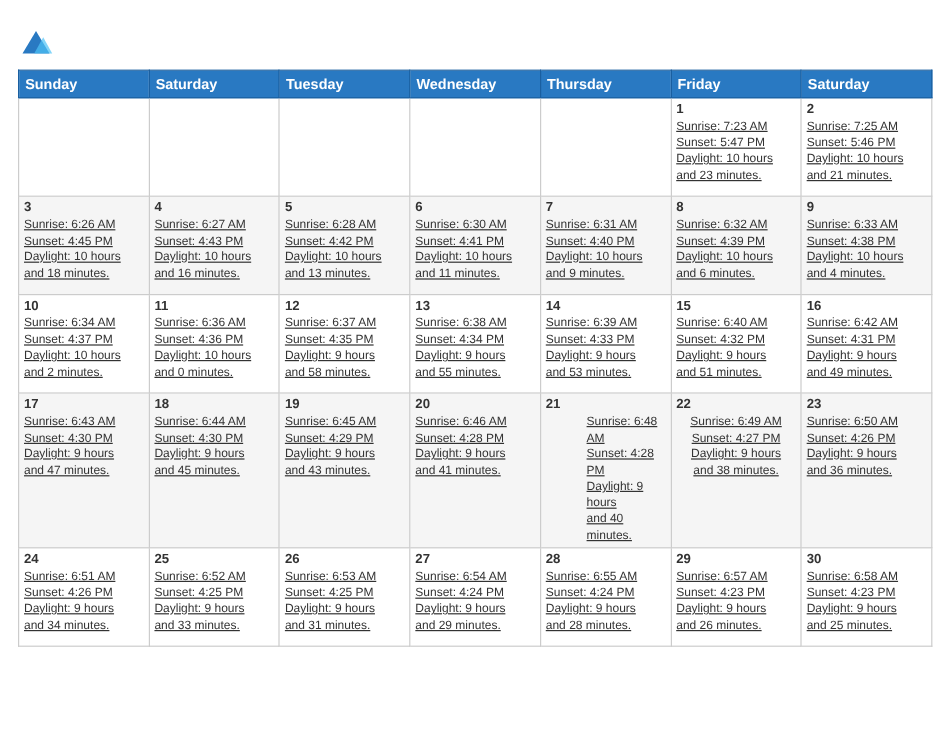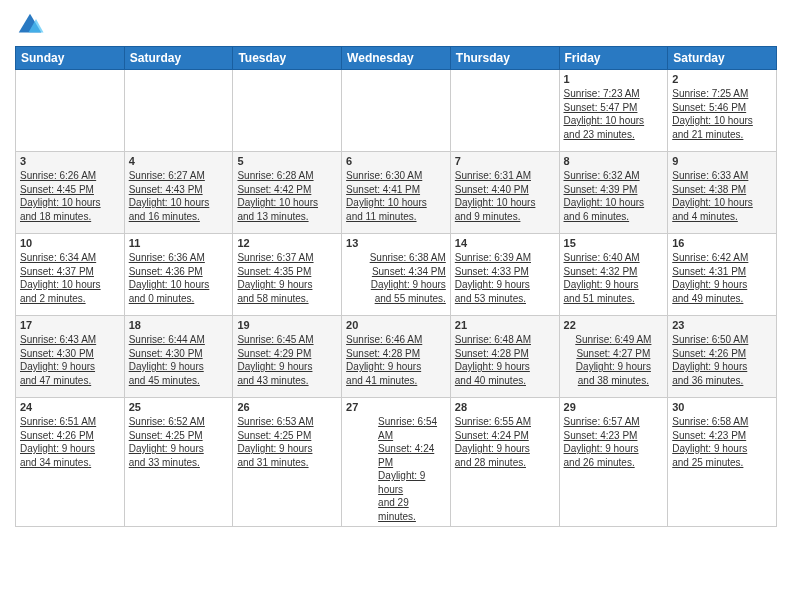--- a/index.html
+++ b/index.html
@@ -6,21 +6,21 @@
     body {
       font-family: Arial, sans-serif;
       background: #fff;
       width: 792px;
       height: 612px;
       overflow: hidden;
     }
     .page {
       width: 792px;
       height: 612px;
-      padding: 10px 15px;
+      padding: 22px 15px;
     }
     .header {
       display: flex;
       justify-content: space-between;
       align-items: flex-start;
       margin-bottom: 6px;
     }
     .logo {
       display: flex;
       align-items: center;
@@ -213,21 +213,21 @@
           </td>
           <td>
             <div class="day-number">12</div>
             <div class="day-info" style="white-space: pre-line;">Sunrise: 6:37 AM
 Sunset: 4:35 PM
 Daylight: 9 hours
 and 58 minutes.</div>
           </td>
           <td>
             <div class="day-number">13</div>
-            <div class="day-info" style="white-space: pre-line; text-align: right;">Sunrise: 6:38 AM
+            <div class="day-info" style="white-space: pre-line;">Sunrise: 6:38 AM
 Sunset: 4:34 PM
 Daylight: 9 hours
 and 55 minutes.</div>
           </td>
           <td>
             <div class="day-number">14</div>
             <div class="day-info" style="white-space: pre-line;">Sunrise: 6:39 AM
 Sunset: 4:33 PM
 Daylight: 9 hours
 and 53 minutes.</div>
@@ -271,21 +271,21 @@
           </td>
           <td>
             <div class="day-number">20</div>
             <div class="day-info" style="white-space: pre-line;">Sunrise: 6:46 AM
 Sunset: 4:28 PM
 Daylight: 9 hours
 and 41 minutes.</div>
           </td>
           <td>
             <div class="day-number">21</div>
-            <div class="day-info" style="white-space: pre-line;">Sunrise: 6:48 AM
+            <div class="day-info" style="white-space: pre-line; margin-left: 34px;">Sunrise: 6:48 AM
 Sunset: 4:28 PM
 Daylight: 9 hours
 and 40 minutes.</div>
           </td>
           <td>
             <div class="day-number">22</div>
             <div class="day-info" style="white-space: pre-line; text-align: center;">Sunrise: 6:49 AM
 Sunset: 4:27 PM
 Daylight: 9 hours
 and 38 minutes.</div>
@@ -315,21 +315,21 @@
           </td>
           <td>
             <div class="day-number">26</div>
             <div class="day-info" style="white-space: pre-line;">Sunrise: 6:53 AM
 Sunset: 4:25 PM
 Daylight: 9 hours
 and 31 minutes.</div>
           </td>
           <td>
             <div class="day-number">27</div>
-            <div class="day-info" style="white-space: pre-line; margin-left: 32px;">Sunrise: 6:54 AM
+            <div class="day-info" style="white-space: pre-line;">Sunrise: 6:54 AM
 Sunset: 4:24 PM
 Daylight: 9 hours
 and 29 minutes.</div>
           </td>
           <td>
             <div class="day-number">28</div>
             <div class="day-info" style="white-space: pre-line;">Sunrise: 6:55 AM
 Sunset: 4:24 PM
 Daylight: 9 hours
 and 28 minutes.</div>

